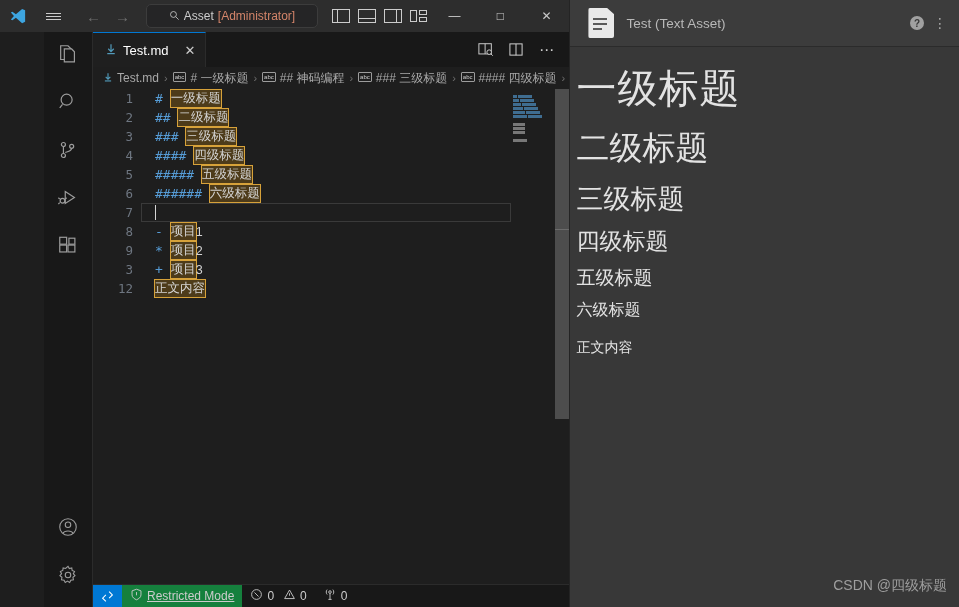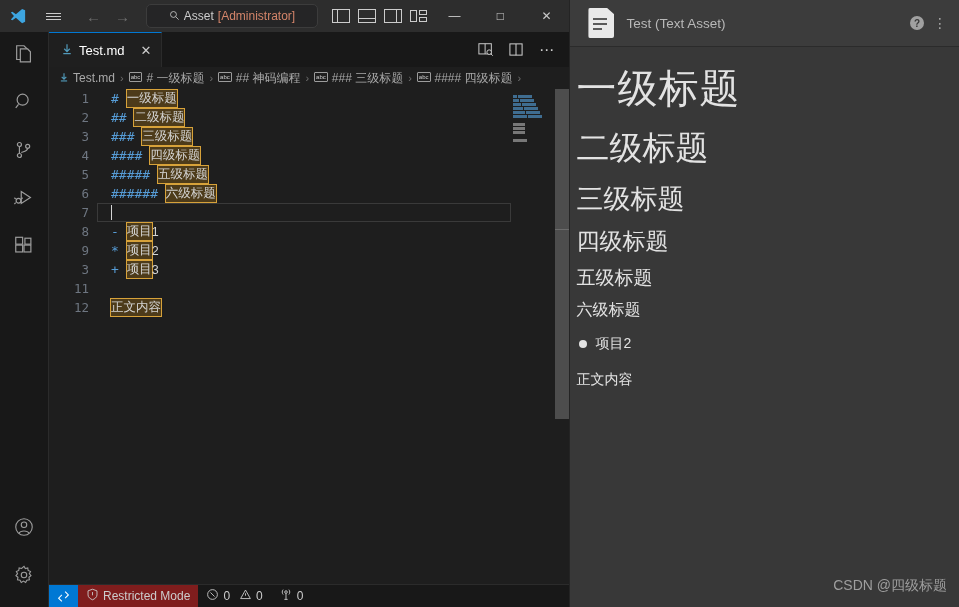--- a/index.html
+++ b/index.html
@@ -75,21 +75,21 @@
     border: 1px solid #cccccc;
   }
   .win-ctrls { margin-left: auto; display: flex; height: 32px; }
   .win-btn {
     width: 46px; height: 32px;
     display: flex; align-items: center; justify-content: center;
     color: #cccccc; font-size: 12px; cursor: pointer;
   }
 
   
-  .vsbody { flex: 1; display: flex; min-height: 0; }
+  .vsbody { flex: 1; display: flex; min-height: 0; padding-left: 44px; }
 
   .activitybar {
     width: 48px; background: #181818;
     display: flex; flex-direction: column; align-items: center;
     border-right: 1px solid #2b2b2b;
   }
   .act-item {
     width: 48px; height: 48px;
     display: flex; align-items: center; justify-content: center;
     cursor: pointer; color: #9d9d9d;
@@ -241,21 +241,21 @@
   .sb-remote {
     background: #0078d4; color: #ffffff;
     height: 22px; padding: 0 8px;
     display: flex; align-items: center; cursor: pointer;
   }
   .sb-item {
     padding: 0 8px; height: 22px;
     display: flex; align-items: center; gap: 4px;
     cursor: pointer;
   }
-  .sb-restricted { background: #7f1d1d; }
+  .sb-restricted { background: #15803d; text-decoration: underline; }
   .sb-right { margin-left: auto; display: flex; align-items: center; }
 
   
   #inspector {
     width: 389px; height: 607px;
     background: #383838;
     display: flex; flex-direction: column;
     border-left: 1px solid #242424;
     position: relative;
     overflow: hidden;
@@ -555,24 +555,20 @@
               </div>
               <div class="cline">
                 <span class="lnum">9</span>
                 <span class="ltext"><span class="bullet">* </span><span class="hl">项目</span><span class="plain-cjk">2</span></span>
               </div>
               <div class="cline">
                 <span class="lnum">3</span>
                 <span class="ltext"><span class="bullet">+ </span><span class="hl">项目</span><span class="plain-cjk">3</span></span>
               </div>
               <div class="cline">
-                <span class="lnum">11</span>
-                <span class="ltext"></span>
-              </div>
-              <div class="cline">
                 <span class="lnum">12</span>
                 <span class="ltext"><span class="hl">正文内容</span></span>
               </div>
             </div>
 
           <div class="minimap">
             <div style="padding-top:6px;">
               <div class="mm-line"><span class="mm-blk" style="width:4px;margin-left:2px;"></span><span class="mm-blk" style="width:14px;"></span></div>
               <div class="mm-line"><span class="mm-blk" style="width:6px;margin-left:2px;"></span><span class="mm-blk" style="width:14px;"></span></div>
               <div class="mm-line"><span class="mm-blk" style="width:8px;margin-left:2px;"></span><span class="mm-blk" style="width:14px;"></span></div>
@@ -660,24 +656,20 @@
     </div>
 
     <div class="insp-body">
       <div class="md-h1">一级标题</div>
       <div class="md-h2">二级标题</div>
       <div class="md-h3">三级标题</div>
       <div class="md-h4">四级标题</div>
       <div class="md-h5">五级标题</div>
       <div class="md-h6">六级标题</div>
 
-      <div class="md-li">
-        <span class="dot"></span>
-        <span>项目2</span>
-      </div>
 
       <div class="md-p">正文内容</div>
     </div>
 
     <div class="watermark">CSDN @四级标题</div>
   </div>
 
 </div>
 
 </body></html>

